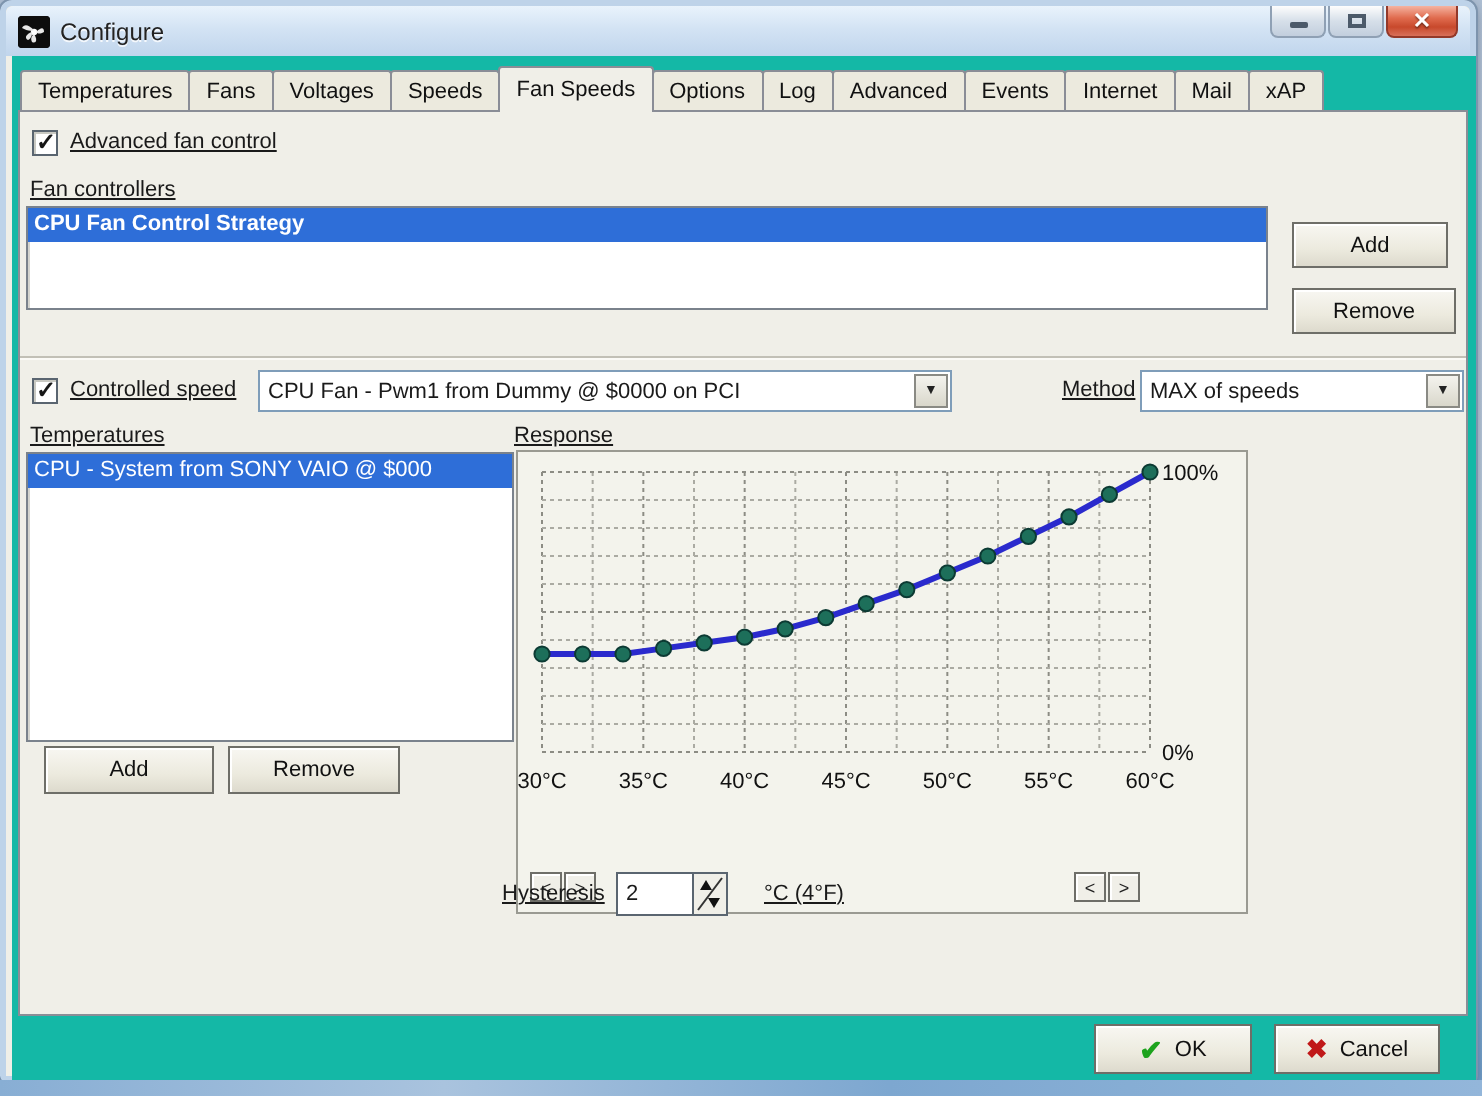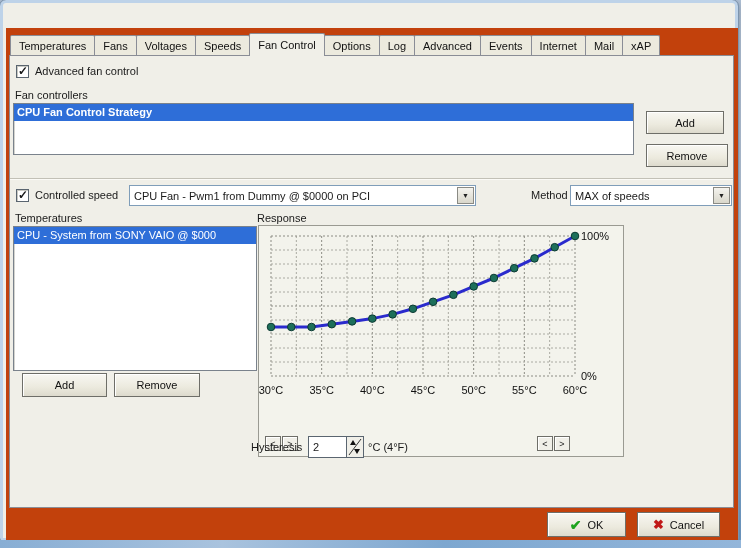--- a/index.html
+++ b/index.html
@@ -23,39 +23,39 @@
   .title-text { font-size:12px; color:#222; text-shadow:0 1px 0 rgba(255,255,255,.8); }
   .winbtns { position:absolute; top:0; right:6px; display:flex; }
   .winbtn { width:28px; height:16px; margin-left:1px; border:1px solid #8fa0b4; border-top:none;
     border-radius:0 0 4px 4px; background:linear-gradient(180deg,#fdfdfd,#d6dfe9 50%,#c2cedd);
     display:flex; align-items:center; justify-content:center; color:#44505e; font-size:9px; }
   .winbtn .dash { width:9px; height:3px; background:#4c5a6a; border-radius:1px; margin-top:4px; }
   .winbtn .sq { width:9px; height:7px; border:2px solid #4c5a6a; }
   .winbtn.close { width:36px; background:linear-gradient(180deg,#f5b3a0 0%,#e06b4e 40%,#c8492c 70%,#d8705a 100%);
     border-color:#93392a; color:#fff; font-weight:bold; font-size:11px; text-shadow:0 1px 1px rgba(0,0,0,.4); }
 
-  .client { position:absolute; left:3px; top:25px; width:732px; height:513px; background:#c2410c; }
+  .client { position:absolute; left:3px; top:25px; width:732px; height:513px; background:#14b8a6; }
 
   
   .tabbar { position:absolute; left:4px; top:4px; right:4px; height:23px;
     display:flex; align-items:flex-end; z-index:2; }
   .tab { height:20px; padding:0 8px; display:flex; align-items:center;
     background:#eceade; border:1px solid #8a8d96; border-bottom:none;
     border-radius:2px 2px 0 0; margin-right:-1px; white-space:nowrap; color:#111; }
   .tab.active { height:23px; background:#f0efe8; position:relative; z-index:3; margin-bottom:-1px; }
 
   .tabpage { position:absolute; left:3px; top:27px; width:725px; height:453px;
     border:1px solid #8a8d96; background:#f0efe8; z-index:1; }
 
   
   .checkbox { position:absolute; width:13px; height:13px; background:#fff;
     border:1px solid #5a6570; box-shadow:inset 1px 1px 0 #c9c9c2; }
   .checkbox.checked::after { content:"✓"; position:absolute; left:1px; top:-2px;
     font-size:12px; font-weight:bold; color:#161616; }
-  .lbl { position:absolute; white-space:nowrap; }
+  .lbl { position:absolute; white-space:nowrap;text-decoration:underline; }
 
   .listbox { position:absolute; background:#fff; border:1px solid #7a828c;
     box-shadow:inset 1px 1px 0 #d4d4cf; overflow:hidden; }
   .listitem { height:17px; line-height:17px; padding-left:3px; white-space:nowrap; }
   .listitem.selected { background:#2e6ed8; color:#fff; }
 
   .btn { position:absolute; background:linear-gradient(180deg,#f8f7f2 0%,#eceade 60%,#dddacd 100%);
     border:1px solid #6e6e68; box-shadow:inset 1px 1px 0 #fff;
     display:flex; align-items:center; justify-content:center; color:#111; }
 
@@ -90,29 +90,53 @@
 
   .desktop-strip { position:absolute; left:0; bottom:0; width:741px; height:8px;
     background:linear-gradient(90deg,#88aed4,#a9c3de 30%,#7da7d0 60%,#93b6da); }
 </style>
 </head>
 <body>
 
 <div id="screen">
   <div class="window">
 
+    <div class="titlebar">
+      <span class="app-icon">
+        <svg viewBox="0 0 16 16">
+            <rect x="0" y="0" width="16" height="16" rx="2" fill="#0d0d0d"></rect>
+          <circle cx="8" cy="8" r="1.6" fill="#fff"></circle>
+          <path d="M8 7 C5 4,3 4,2 6 C4 7,6 8,8 7 Z" fill="#e8e8e8"></path>
+          <path d="M9 8 C12 5,13 6,13 8 C11 9,10 9,9 8 Z" fill="#e8e8e8"></path>
+          <path d="M8 9 C10 12,9 14,7 13 C6 11,7 10,8 9 Z" fill="#e8e8e8"></path>
+          <path d="M7 8 C4 9,3 11,5 12 C7 11,7 9,7 8 Z" fill="#e8e8e8"></path>
+          </svg>
+      </span>
+      <span class="title-text">Configure</span>
+      <div class="winbtns">
+        <div class="winbtn">
+            <span class="dash"></span>
+          </div>
+        <div class="winbtn">
+            <span class="sq"></span>
+          </div>
+        <div class="winbtn close">
+            <span>✕</span>
+          </div>
+      </div>
+    </div>
 
     <div class="client">
 
       <div class="tabbar">
         <div class="tab">Temperatures</div>
         <div class="tab">Fans</div>
         <div class="tab">Voltages</div>
         <div class="tab">Speeds</div>
-        <div class="tab active">Fan Control</div>
+        <div class="tab active">Fan Speeds</div>
         <div class="tab">Options</div>
         <div class="tab">Log</div>
         <div class="tab">Advanced</div>
         <div class="tab">Events</div>
         <div class="tab">Internet</div>
         <div class="tab">Mail</div>
         <div class="tab">xAP</div>
       </div>
 
       <div class="tabpage">
@@ -218,21 +242,21 @@
         <div class="spinedit" style="left:298px; top:380px;">
           <span class="val">2</span>
           <span class="spin-btn">
             <svg width="16" height="20" viewBox="0 0 16 20">
               <line x1="2" y1="18" x2="14" y2="2" stroke="#333" stroke-width="1"></line>
               <path d="M3 8 L6 3 L9 8 Z" fill="#111"></path>
               <path d="M7 12 L13 12 L10 17 Z" fill="#111"></path>
             </svg>
           </span>
         </div>
-        <span class="lbl" style="left:358px; top:385px;">°C (4°F)</span>
+        <span class="lbl" style="left:372px; top:385px;">°C (4°F)</span>
 
       </div>
 
       <div class="btn footer-btn" style="left:541px; top:484px; width:79px;">
         <span class="glyph-ok">✔</span>
         <span>OK</span>
       </div>
       <div class="btn footer-btn" style="left:631px; top:484px; width:83px;">
         <span class="glyph-cancel">✖</span>
         <span>Cancel</span>

